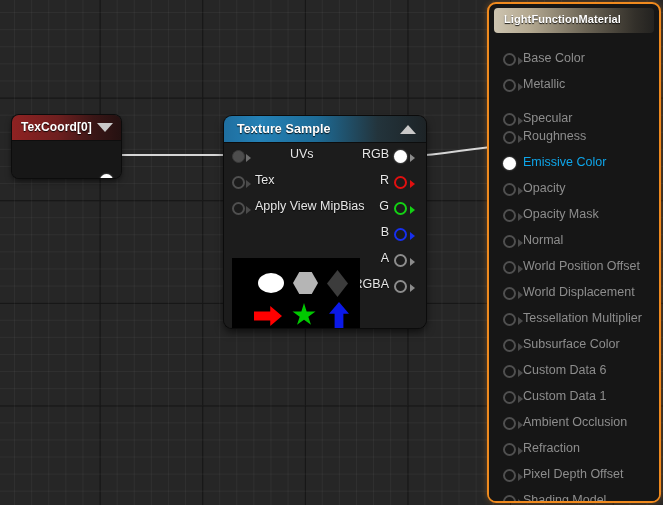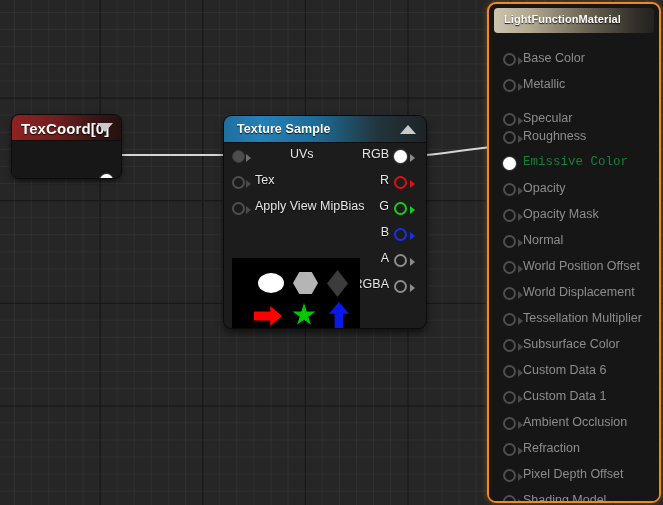--- a/index.html
+++ b/index.html
@@ -39,21 +39,21 @@
     border-radius:7px;
     box-shadow:0 0 0 1px #0c0c0c, 0 3px 6px rgba(0,0,0,.6);
     overflow:hidden;
   }
   #texcoord-header{
     position:relative;height:25px;
     background:linear-gradient(to right,#8f2222 0%,#6e1f1f 42%,#3a1616 75%,#241111 100%);
     border-top-left-radius:6px;border-top-right-radius:6px;
     border-bottom:1px solid #0e0e0e;
   }
-  #texcoord-header .node-title{position:absolute;left:9px;top:5px;font-size:15px;}
+  #texcoord-header .node-title{position:absolute;left:9px;top:5px;font-size:12px;}
   .caret-down{
     position:absolute;right:8px;top:8px;width:0;height:0;
     border-left:8px solid transparent;border-right:8px solid transparent;
     border-top:9px solid #c9c9c9;
   }
   #texcoord-body{position:relative;height:38px;background:#171717;}
 
   
   .pin{position:absolute;width:13px;height:13px;border-radius:50%;box-sizing:border-box;}
   .pin.filled-white{background:#ffffff;box-shadow:0 0 2px rgba(255,255,255,.5);}
@@ -140,21 +140,21 @@
     position:relative;height:25px;margin:4px 5px 0 5px;
     background:linear-gradient(to right,#cdc4b0 0%,#b4a991 22%,#6a6354 58%,#33302a 88%,#232220 100%);
     border-radius:4px;
   }
   #material-header .node-title{position:absolute;left:10px;top:5px;font-size:11px;}
   #material-body{position:relative;margin-top:4px;height:464px;background:#161616;}
   .mat-row{position:absolute;left:0;width:100%;height:26px;}
   .mat-label{
     position:absolute;left:34px;top:4px;font-size:12.5px;color:#8d8d8d;white-space:nowrap;
   }
-  .mat-label.active{color:#15803d;font-family:Liberation Mono, monospace;}
+  .mat-label.active{color:#0ea5e9;}
   .mat-row .pin{left:14px;top:6px;}
   .mat-row .pin-arrow{left:29px;top:10px;}
 </style>
 </head>
 <body>
 
 <div id="canvas">
 
   <svg id="wires" viewBox="0 0 663 505" width="663" height="505">
     <path d="M 122 155 C 160 155, 190 155, 228 155" stroke="#d6d6d6" stroke-width="2" fill="none"></path>

